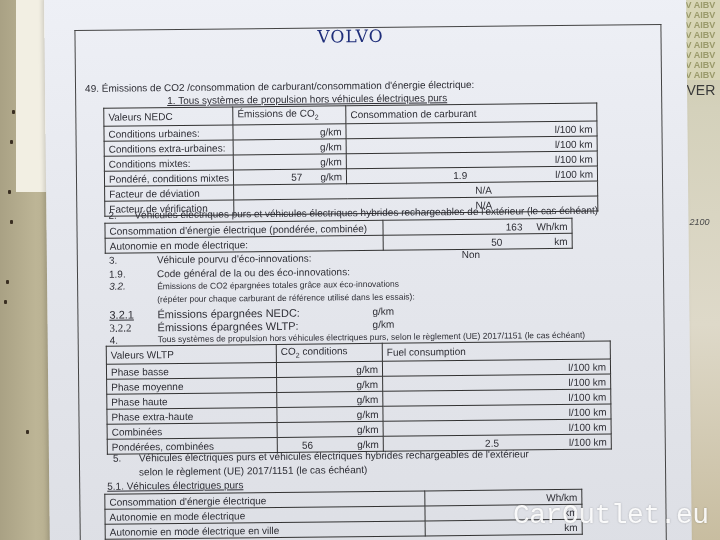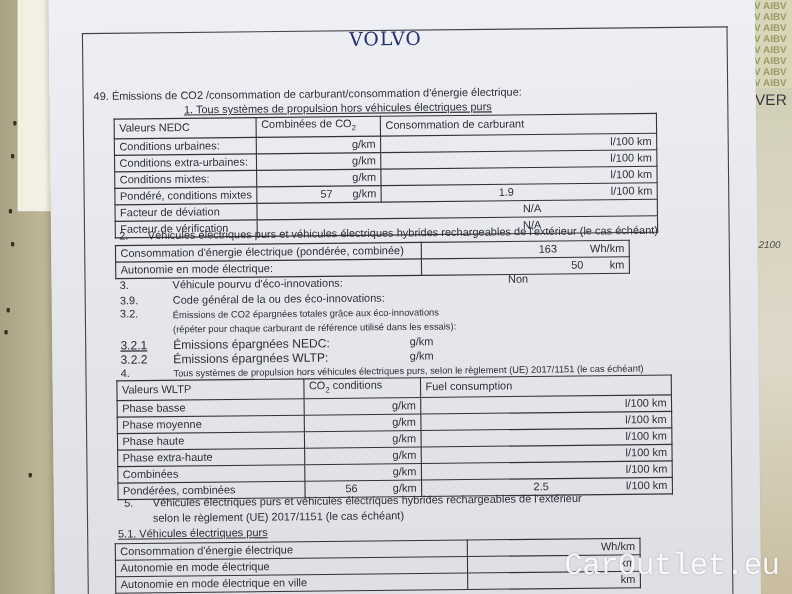--- a/index.html
+++ b/index.html
@@ -89,21 +89,21 @@
 
   <table class="grid" style="left:58px;top:111px;width:494px;">
     <colgroup>
         <col style="width:128px">
         <col style="width:113px">
         <col>
       </colgroup>
     <tbody>
         <tr>
       <td>Valeurs NEDC</td>
-      <td><span>Combinées de CO</span><sub>2</sub></td>
+      <td><span>Émissions de CO</span><sub>2</sub></td>
       <td>Consommation de carburant</td>
     </tr>
     <tr>
       <td>Conditions urbaines:</td>
       <td class="r"><span class="num"></span><span>g/km</span></td>
       <td class="r"><span class="num"></span><span>l/100 km</span></td>
     </tr>
     <tr>
       <td>Conditions extra-urbaines:</td>
       <td class="r"><span class="num"></span><span>g/km</span></td>
@@ -133,45 +133,45 @@
   <div class="doc-text" style="left:62px;top:213px;">2.</div>
   <div class="doc-text" style="left:88px;top:213px;">Véhicules électriques purs et véhicules électriques hybrides rechargeables de l'extérieur (le cas échéant)</div>
   <table class="grid" style="left:58px;top:226px;width:468px;">
     <colgroup>
         <col style="width:278px">
         <col>
       </colgroup>
     <tbody>
         <tr>
       <td>Consommation d'énergie électrique (pondérée, combinée)</td>
-      <td class="r"><span class="num" style="margin-right:30px">163</span><span>Wh/km</span></td>
+      <td class="r"><span class="num" style="margin-right:14px">163</span><span>Wh/km</span></td>
     </tr>
     <tr>
       <td>Autonomie en mode électrique:</td>
-      <td class="r"><span class="num" style="margin-right:24px">50</span><span>km</span></td>
+      <td class="r"><span class="num" style="margin-right:52px">50</span><span>km</span></td>
     </tr>
   </tbody>
     </table>
 
   <div class="doc-text" style="left:62px;top:258px;">3.</div>
   <div class="doc-text" style="left:110px;top:258px;">Véhicule pourvu d'éco-innovations:</div>
   <div class="doc-text" style="left:415px;top:256px;">Non</div>
 
-  <div class="doc-text" style="left:62px;top:272px;">3.9.</div>
+  <div class="doc-text" style="left:62px;top:272px;">1.9.</div>
   <div class="doc-text" style="left:110px;top:272px;">Code général de la ou des éco-innovations:</div>
 
-  <div class="doc-text" style="left:62px;top:284px;">3.2.</div>
+  <div class="doc-text" style="left:62px;top:284px;font-style:italic;">3.2.</div>
   <div class="doc-text small" style="left:110px;top:285px;">Émissions de CO2 épargnées totales grâce aux éco-innovations</div>
   <div class="doc-text small" style="left:110px;top:298px;">(répéter pour chaque carburant de référence utilisé dans les essais):</div>
 
   <div class="doc-text" style="left:62px;top:312px;font-size:11px;text-decoration:underline;">3.2.1</div>
   <div class="doc-text" style="left:110px;top:312px;font-size:11px;">Émissions épargnées NEDC:</div>
   <div class="doc-text" style="left:325px;top:312px;">g/km</div>
 
-  <div class="doc-text" style="left:62px;top:325px;font-size:11px;">3.2.2</div>
+  <div class="doc-text" style="left:62px;top:325px;font-size:11px;font-family:Liberation Serif, serif;">3.2.2</div>
   <div class="doc-text" style="left:110px;top:325px;font-size:11px;">Émissions épargnées WLTP:</div>
   <div class="doc-text" style="left:325px;top:325px;">g/km</div>
 
   <div class="doc-text" style="left:62px;top:338px;">4.</div>
   <div class="doc-text small" style="left:110px;top:338px;">Tous systèmes de propulsion hors véhicules électriques purs, selon le règlement (UE) 2017/1151 (le cas échéant)</div>
 
   <table class="grid" style="left:58px;top:349px;width:505px;">
     <colgroup>
         <col style="width:170px">
         <col style="width:106px">
@@ -203,21 +203,21 @@
       <td class="r"><span class="num"></span><span>g/km</span></td>
       <td class="r"><span class="num"></span><span>l/100 km</span></td>
     </tr>
     <tr>
       <td>Combinées</td>
       <td class="r"><span class="num"></span><span>g/km</span></td>
       <td class="r"><span class="num"></span><span>l/100 km</span></td>
     </tr>
     <tr>
       <td>Pondérées, combinées</td>
-      <td class="r"><span class="num" style="margin-right:32px">56</span><span>g/km</span></td>
+      <td class="r"><span class="num" style="margin-right:44px">56</span><span>g/km</span></td>
       <td class="r"><span class="num" style="margin-right:70px">2.5</span><span>l/100 km</span></td>
     </tr>
   </tbody>
     </table>
 
   <div class="doc-text" style="left:64px;top:456px;">5.</div>
   <div class="doc-text" style="left:90px;top:456px;">Véhicules électriques purs et véhicules électriques hybrides rechargeables de l'extérieur</div>
   <div class="doc-text" style="left:90px;top:470px;">selon le règlement (UE) 2017/1151 (le cas échéant)</div>
   <div class="doc-text underline" style="left:58px;top:484px;">5.1.  Véhicules électriques purs</div>
 

